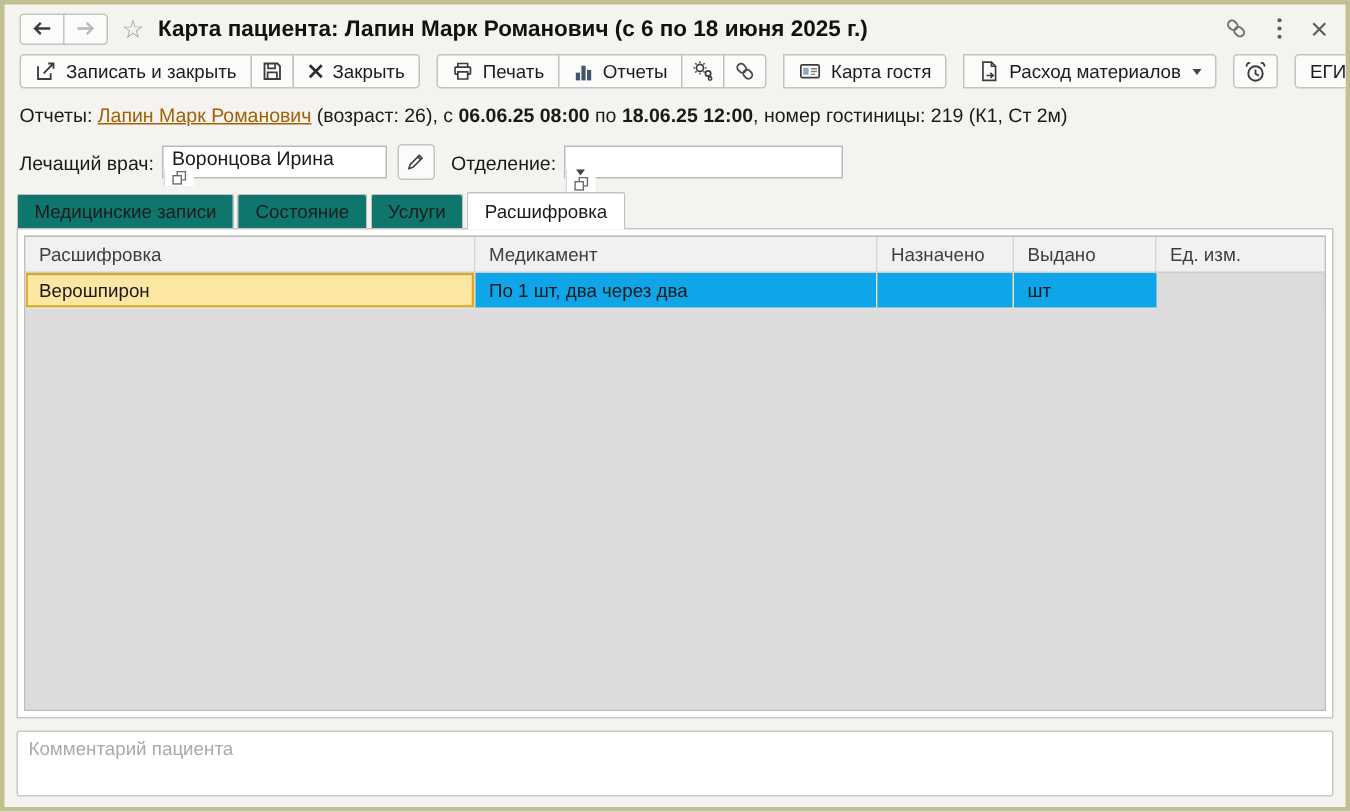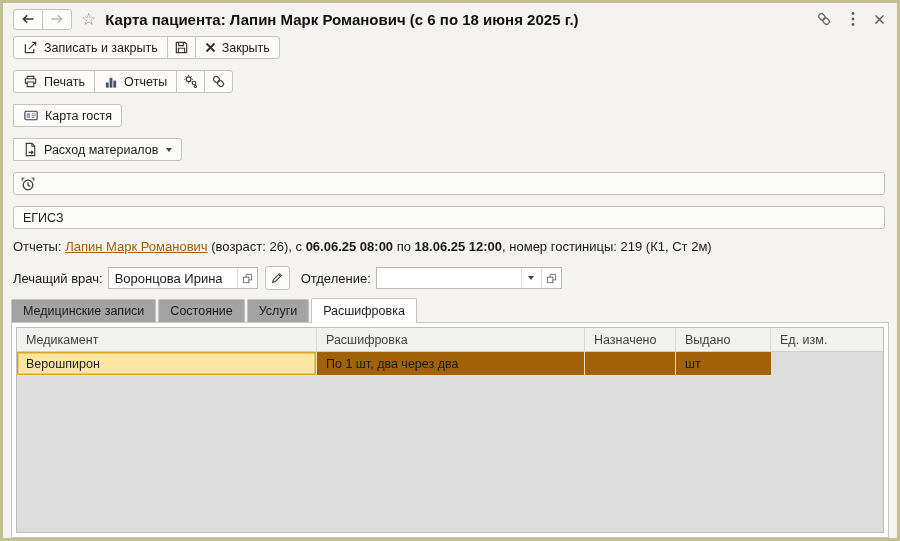--- a/index.html
+++ b/index.html
@@ -12,59 +12,59 @@
   .navgroup{display:flex;}
   .navbtn{width:30px;height:21px;background:#fbfbfa;border:1px solid #c3c3c3;display:flex;align-items:center;justify-content:center;cursor:pointer;padding:0;}
   .navbtn:first-child{border-radius:3px 0 0 3px;}
   .navbtn:last-child{border-radius:0 3px 3px 0;margin-left:-1px;}
   .star{font-size:17px;color:#9a9a9a;line-height:1;}
   .title{font-size:15px;font-weight:bold;color:#111;white-space:nowrap;}
   .tb-right{margin-left:auto;display:flex;align-items:center;gap:19px;}
   .tb-ic{display:flex;align-items:center;cursor:pointer;}
 
   
-  .toolbar{display:flex;padding:3px 12px 7px 10px;gap:11px;flex-direction:column;}
+  .toolbar{display:flex;align-items:center;padding:3px 12px 7px 10px;gap:11px;}
   .btngroup{display:flex;}
   .btn{height:23px;box-sizing:border-box;background:#fbfbfa;border:1px solid #c3c3c3;border-radius:3px;
        display:flex;align-items:center;gap:6px;padding:0 9px;font-size:12.5px;color:#1c1c1c;cursor:pointer;white-space:nowrap;}
   .btngroup .btn{border-radius:0;margin-left:-1px;}
   .btngroup .btn:first-child{border-radius:3px 0 0 3px;margin-left:0;}
   .btngroup .btn:last-child{border-radius:0 3px 3px 0;}
   .btn.iconly{padding:0 6px;}
   .caret{width:0;height:0;border-left:3.5px solid transparent;border-right:3.5px solid transparent;border-top:4px solid #444;margin-left:2px;}
 
   
   .patient-line{padding:3px 10px 2px;font-size:13px;color:#1a1a1a;height:20px;}
   .patient-line span{white-space:pre;}
   .plink{color:#a16207;text-decoration:underline;cursor:pointer;}
   .pbold{font-weight:bold;}
 
   
   .doctor-row{display:flex;align-items:center;padding:5px 10px 6px;gap:5px;font-size:13px;color:#1a1a1a;}
-  .inputbox{display:flex;align-items:stretch;border:1px solid #b9b9b9;background:#fff;height:22px;box-sizing:border-box;}
+  .inputbox{display:flex;align-items:stretch;border:1px solid #b9b9b9;background:#fff;height:22px;box-sizing:border-box;flex-direction:column;}
   .inputbox input{border:none;outline:none;font:13px "Liberation Sans",sans-serif;padding:0 6px;color:#1a1a1a;background:transparent;}
   .inbtn{border:none;border-left:1px solid #dadada;background:#fff;display:flex;align-items:center;justify-content:center;width:20px;cursor:pointer;padding:0;}
   .sqbtn{width:25px;height:24px;background:#fbfbfa;border:1px solid #c3c3c3;border-radius:3px;display:flex;align-items:center;justify-content:center;cursor:pointer;margin-left:2px;}
   .lbl{white-space:nowrap;}
   .dept-lbl{margin-left:6px;text-align:right;}
 
   
   .tabs{display:flex;align-items:flex-end;padding:2px 8px 0;gap:2px;position:relative;z-index:2;}
-  .tab{background:#a3a3a3;border:1px solid #c2c2c2;border-bottom:none;border-radius:2px 2px 0 0;
+  .tab{background:#0f766e;border:1px solid #c2c2c2;border-bottom:none;border-radius:2px 2px 0 0;
        padding:4px 11px 4px;font-size:12.5px;color:#1c1c1c;cursor:pointer;white-space:nowrap;}
   .tab.active{background:#fff;padding-top:5px;padding-bottom:5px;margin-bottom:-1px;}
 
   
   .panel{flex:1;margin:0 8px;border:1px solid #c6c6c6;background:#fff;padding:4px;display:flex;min-height:0;position:relative;z-index:1;}
   .dtable{flex:1;border:1px solid #bdbdbd;display:flex;flex-direction:column;min-height:0;background:#dcdcdc;}
   .grid{display:grid;grid-template-columns:300px 268px 91px 95px 1fr;}
   .hcell{background:#f1f1f0;border-right:1px solid #d6d6d6;border-bottom:1px solid #cfcfcf;
          padding:5px 9px 4px;font-size:12.5px;color:#3f3f3f;white-space:nowrap;overflow:hidden;}
   .hcell:last-child{border-right:none;}
-  .rcell{background:#a16207;border-right:1px solid #eee0b2;border-bottom:1px solid #e3e3e3;
+  .rcell{background:#0ea5e9;border-right:1px solid #eee0b2;border-bottom:1px solid #e3e3e3;
          padding:5px 9px 4px;font-size:12.5px;color:#1a1a1a;white-space:nowrap;overflow:hidden;}
   .rcell:last-child{border-right:none;}
   .rcell.focused{background:#fbe7a2;box-shadow:inset 0 0 0 1.5px #d9a62c;}
   .rcell.num{text-align:right;}
   .filler{flex:1;background:#dcdcdc;}
 
   
   .comment-wrap{padding:8px 8px 7px;}
   .comment-wrap textarea{display:block;width:100%;height:44px;box-sizing:border-box;border:1px solid #c9c9c9;border-radius:2px;
        resize:none;font:12.5px "Liberation Sans",sans-serif;padding:4px 7px;color:#222;background:#fff;outline:none;}
@@ -281,30 +281,33 @@
   <div class="tabs">
     <div class="tab">Медицинские записи</div>
     <div class="tab">Состояние</div>
     <div class="tab">Услуги</div>
     <div class="tab active">Расшифровка</div>
   </div>
 
   <div class="panel">
     <div class="dtable">
       <div class="grid">
+        <div class="hcell">Расшифровка</div>
         <div class="hcell">Медикамент</div>
-        <div class="hcell">Расшифровка</div>
         <div class="hcell">Назначено</div>
         <div class="hcell">Выдано</div>
         <div class="hcell">Ед. изм.</div>
       </div>
       <div class="grid">
         <div class="rcell focused">Верошпирон</div>
         <div class="rcell">По 1 шт, два через два</div>
         <div class="rcell"></div>
         <div class="rcell">шт</div>
       </div>
       <div class="filler"></div>
     </div>
   </div>
 
+  <div class="comment-wrap">
+    <textarea placeholder="Комментарий пациента" style=""></textarea>
+  </div>
 
 </div>
 
 </body></html>

